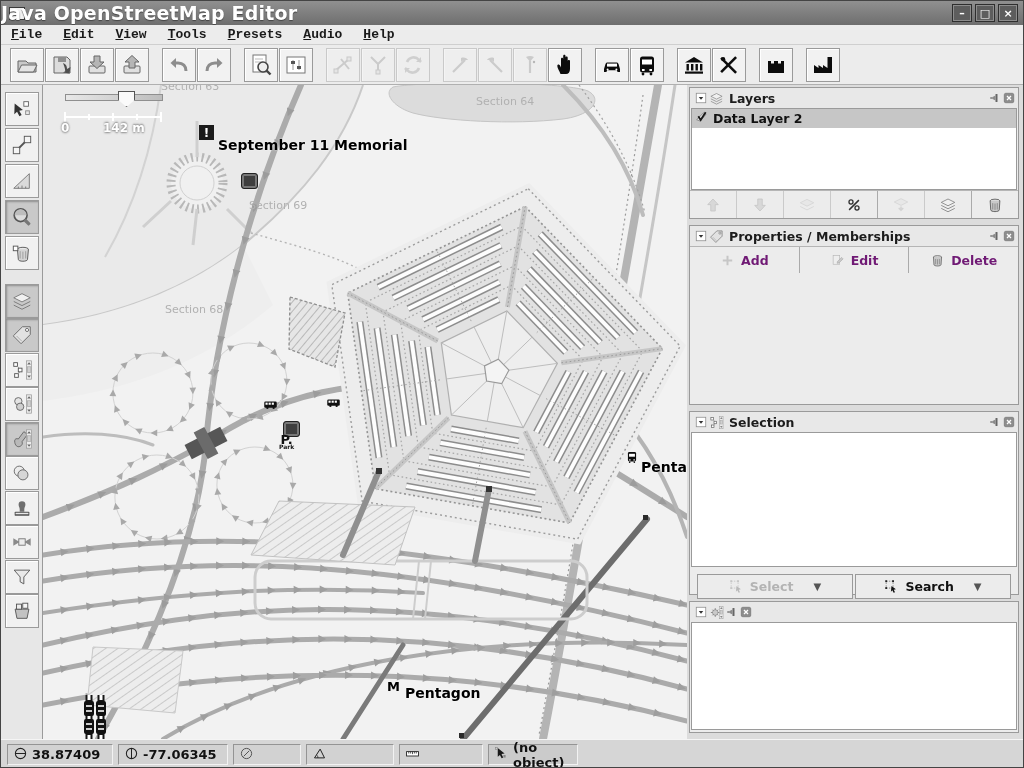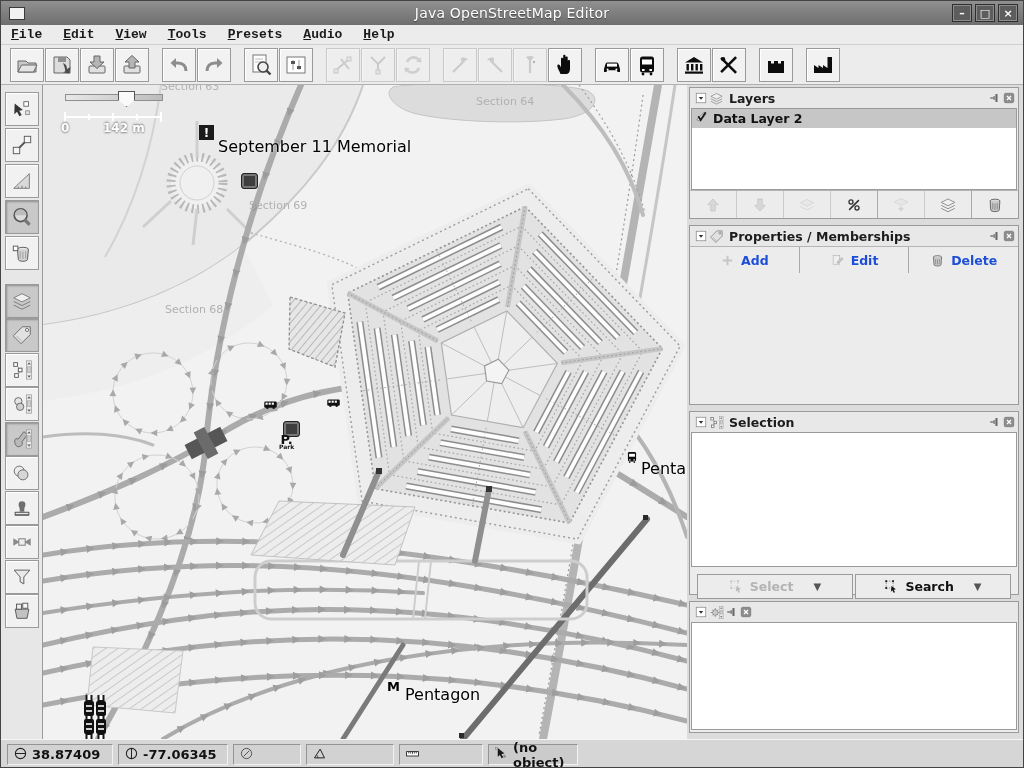--- a/index.html
+++ b/index.html
@@ -1,20 +1,20 @@
 <!DOCTYPE html>
 <html><head>
 <meta charset="utf-8">
 <style>
   html,body{margin:0;padding:0;background:#555;}
   #win{position:relative;width:1024px;height:768px;background:#dcdcdc;font-family:"DejaVu Sans",sans-serif;overflow:hidden;border:1px solid #444;box-sizing:border-box;}
   
   #titlebar{position:absolute;left:0;top:0;width:100%;height:24px;background:linear-gradient(#909090,#6e6e6e);display:flex;align-items:center;}
   #win-icon{width:14px;height:11px;background:#f2f2f2;border:1px solid #3a3a3a;margin-left:8px;}
-  #title-text{position:absolute;left:0;right:0;text-align:center;color:#fff;font-weight:normal;font-size:14px;letter-spacing:.2px;text-shadow:0 1px 1px #444;}
+  #title-text{position:absolute;left:0;right:0;color:#fff;font-weight:bold;font-size:19px;letter-spacing:.2px;text-shadow:0 1px 1px #444;}
   .winbtn{width:18px;height:16px;background:#5d5d5d;border:1px solid #2e2e2e;box-shadow:inset 0 0 0 1px #8d8d8d;color:#fff;font-size:11px;font-weight:bold;display:flex;align-items:center;justify-content:center;margin-left:3px;line-height:1;}
   #winbtns{position:absolute;right:5px;top:3px;display:flex;}
   
   #menubar{position:absolute;left:0;top:24px;width:100%;height:20px;background:#ececec;border-bottom:1px solid #cfcfcf;display:flex;align-items:center;padding-left:10px;box-sizing:border-box;font-family:Liberation Mono, monospace;}
   .menu-item{font-size:13px;font-weight:bold;color:#1a1a1a;margin-right:21px;}
   
   #toolbar{position:absolute;left:0;top:44px;width:100%;height:40px;background:#ececec;border-bottom:1px solid #b0b0b0;display:flex;align-items:center;padding-left:9px;box-sizing:border-box;}
   .tbtn{width:32px;height:32px;background:#f2f2f2;border:1px solid #9a9a9a;box-shadow:inset 1px 1px 0 #fff;display:flex;align-items:center;justify-content:center;margin-right:1px;}
   .tbtn.dis{opacity:.42;}
   .tgap{width:12px;}
@@ -22,21 +22,21 @@
   #body{position:absolute;left:0;top:84px;width:1024px;height:654px;}
   #side-toolbar{position:absolute;left:0;top:0;width:42px;height:654px;background:#e7e7e7;border-right:1px solid #9a9a9a;box-sizing:border-box;padding-top:5px;}
   .sbtn{width:32px;height:32px;background:#f1f1f1;border:1px solid #9a9a9a;box-shadow:inset 1px 1px 0 #fff;display:flex;align-items:center;justify-content:center;margin:2px auto;}
   .sbtn.g2{margin:0.5px auto;}
   .sbtn.act{background:#c9c9c9;box-shadow:inset 1px 1px 2px #8f8f8f;}
   .sgap{height:11px;}
   
   #map{position:absolute;left:42px;top:0;width:644px;height:654px;background:#f2f2f2;overflow:hidden;}
   #map-svg{position:absolute;left:0;top:0;}
   .mlabel{position:absolute;font-size:11px;color:#b1b1b1;white-space:nowrap;}
-  .blabel{position:absolute;font-size:16px;font-weight:normal;color:#000;white-space:nowrap;text-shadow:0 0 2px #fff;}
+  .blabel{position:absolute;font-size:14px;font-weight:bold;color:#000;white-space:nowrap;text-shadow:0 0 2px #fff;}
   .micon{position:absolute;}
   #memorial-icon{width:15px;height:15px;background:#1b1b1b;color:#fff;font-weight:bold;font-size:12px;display:flex;align-items:center;justify-content:center;}
   .tvicon{width:15px;height:14px;background:#3e3e3e;border-radius:3px;border:1px solid #222;box-shadow:inset 0 0 0 2px #777;}
   #parking-icon{font-weight:bold;font-size:13px;color:#111;line-height:.8;text-align:center;}
   #parking-icon small{font-size:6px;display:block;}
   #station-icon{font-weight:bold;font-size:13px;color:#000;}
   
   #zoom-slider{position:absolute;left:22px;top:9px;width:96px;height:5px;background:linear-gradient(90deg,#e8e8e8,#bdbdbd);border:1px solid #8f8f8f;}
   #zoom-thumb{position:absolute;left:52px;top:-4px;width:15px;height:14px;background:#fafafa;border:1px solid #555;clip-path:polygon(0 0,100% 0,100% 55%,50% 100%,0 55%);}
   #scalebar{position:absolute;left:20px;top:26px;}
@@ -48,21 +48,21 @@
   .ptitle{font-weight:bold;font-size:12.5px;color:#1c1c1c;margin-left:5px;flex:1;}
   .phbtn{margin-left:2px;display:flex;}
   .plist{background:#fff;border:1px solid #9a9a9a;margin:0 1px;overflow:hidden;text-align:right;}
   .layer-row{height:19px;background:#c6c6c6;display:flex;align-items:center;padding-left:2px;font-size:12.5px;font-weight:bold;color:#111;}
   .pbtns{display:flex;border-top:1px solid #b5b5b5;background:#ececec;}
   .lbtn{flex:1;height:27px;display:flex;align-items:center;justify-content:center;border-right:1px solid #aaa;background:#ececec;}
   .lbtn:last-child{border-right:none;}
   .lbtn.dis{opacity:.5;}
   .wbtn{flex:1;height:26px;display:flex;align-items:center;justify-content:center;gap:6px;font-size:12.5px;font-weight:bold;border-right:1px solid #aaa;}
   .wbtn:last-child{border-right:none;}
-  .wbtn.dis{color:#1d4ed8;}
+  .wbtn.dis{color:#701a75;}
   .selbtn{flex:1;height:23px;margin:0;display:flex;align-items:center;justify-content:center;gap:6px;font-size:12.5px;font-weight:bold;border:1px solid #9a9a9a;background:#ececec;}
   .selbtn .caret{margin-left:14px;font-size:10px;color:#555;}
   #prop-msg{font-weight:bold;font-size:13px;color:#333;padding:46px 14px 0 14px;line-height:1.45;}
   
   #statusbar{position:absolute;left:0;top:738px;width:1024px;height:30px;background:#d6d6d6;border-top:1px solid #f5f5f5;display:flex;align-items:center;padding-left:6px;box-sizing:border-box;}
   .sseg{height:21px;display:flex;align-items:center;gap:4px;padding:0 5px;border:1px solid;border-color:#949494 #f2f2f2 #f2f2f2 #949494;background:#d2d2d2;margin-right:5px;font-size:13px;font-weight:bold;color:#111;box-sizing:border-box;}
   #seg-help{flex:1;margin-right:8px;background:#fdfdfd;font-weight:normal;font-size:12.5px;color:#222;justify-content:flex-start;}
 </style>
 </head>
 <body>

